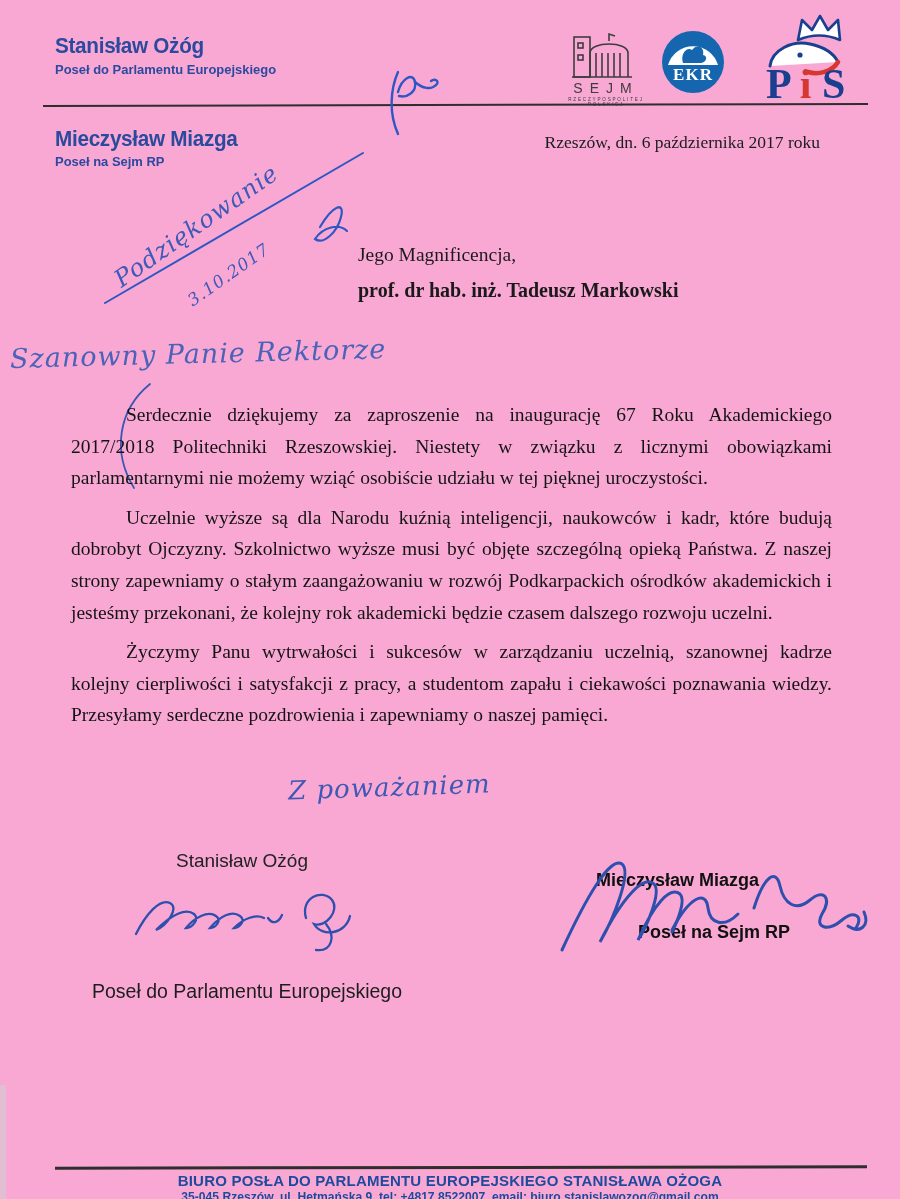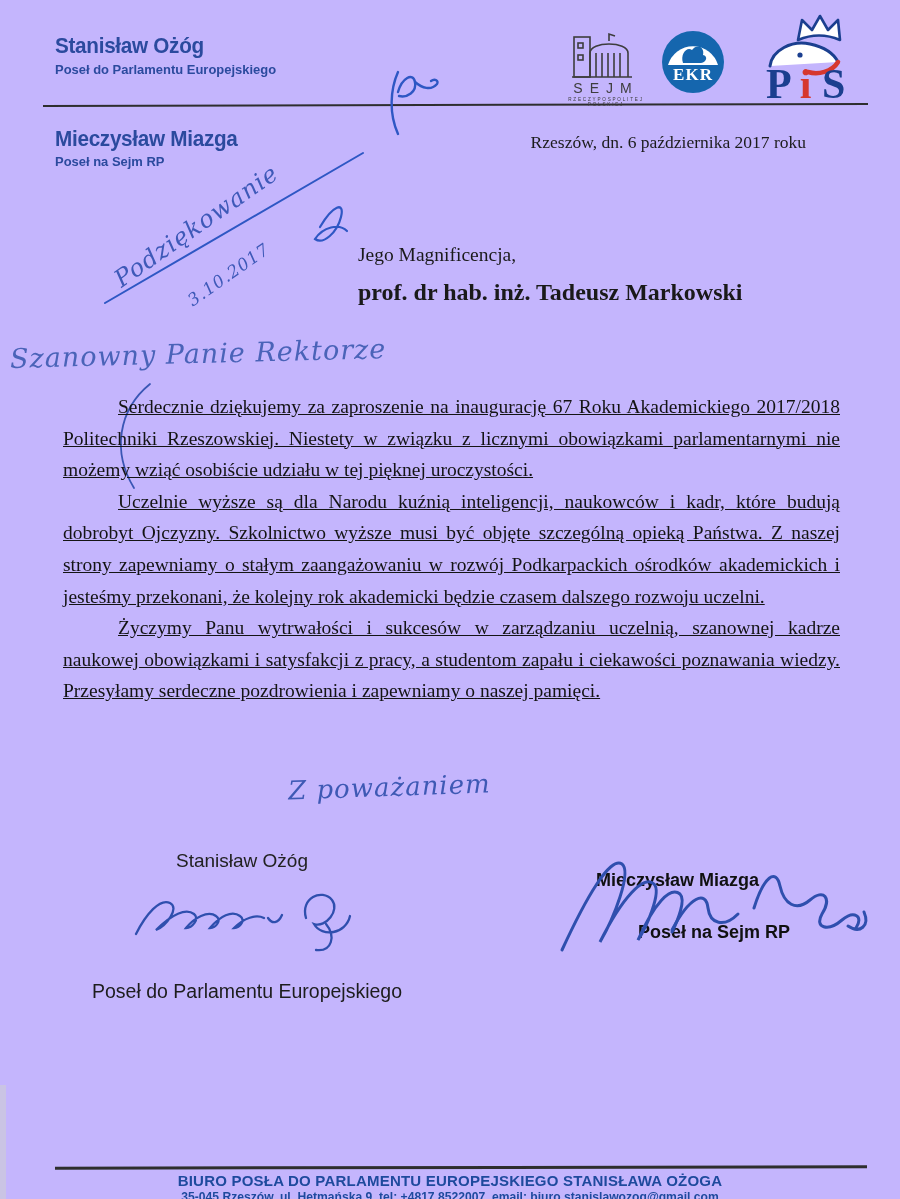--- a/index.html
+++ b/index.html
@@ -1,36 +1,36 @@
 <!DOCTYPE html>
 <html><head>
 <meta charset="utf-8">
 <style>
   html,body{margin:0;padding:0;background:#e8e8e8;}
   .page{
     position:relative;width:900px;height:1199px;margin:0 auto;
-    background:#c4b5fd;overflow:hidden;
+    background:#f9a8d4;overflow:hidden;
     font-family:"Liberation Serif",serif;color:#1a1a1a;
   }
   .abs{position:absolute;}
   
   .lh-name{font-family:"Liberation Sans",sans-serif;font-weight:bold;
     font-size:22px;color:#2b4a9e;letter-spacing:-0.3px;
     transform:scaleX(.94);transform-origin:left top;white-space:nowrap;}
   .lh-title{font-family:"Liberation Sans",sans-serif;font-weight:bold;
     font-size:13.5px;color:#2b4a9e;transform:scaleX(.96);transform-origin:left top;white-space:nowrap;}
   .rule{background:#2e2e2e;}
   
   .date-line{font-size:17.5px;color:#1c1c1c;white-space:nowrap;}
   .recipient div{white-space:nowrap;}
   .recip-1{font-size:19.5px;}
-  .recip-2,.recip-3{font-size:24px;font-weight:bold;margin-top:13px;}
+  .recip-2,.recip-3{font-size:20px;font-weight:bold;margin-top:13px;}
   
   .body-text{width:777px;text-align:justify;font-size:19.5px;line-height:31.6px;color:#141414;}
-  .body-text p{margin:0;text-indent:55px;text-decoration:underline;}
+  .body-text p{margin:8px;text-indent:55px;}
   
   .hand{font-family:"DejaVu Serif",serif;font-style:italic;color:#3e59b8;white-space:nowrap;}
   .hand-annot-1{font-size:24px;transform:rotate(-35deg);transform-origin:left bottom;letter-spacing:1px;}
   .hand-annot-2{font-size:17px;transform:rotate(-35deg);transform-origin:left bottom;letter-spacing:1px;}
   .hand-salutation{font-size:27px;transform:rotate(-1.5deg);letter-spacing:1px;color:#4a63b8;}
   .hand-closing{font-size:26px;transform:rotate(-2deg);letter-spacing:1px;color:#3e59b4;}
   
   .sig-name-left{font-family:"Liberation Sans",sans-serif;font-size:19px;color:#222;white-space:nowrap;}
   .sig-title-left{font-family:"Liberation Sans",sans-serif;font-size:19.5px;color:#1d1d1d;white-space:nowrap;}
   .sig-name-right,.sig-title-right{font-family:"Liberation Sans",sans-serif;font-weight:bold;
@@ -98,21 +98,21 @@
       <circle cx="42" cy="45" r="2.6" fill="#1b3f8f"></circle>
       <path d="M80,52 C74,62 60,65 50,62" stroke="#d6372e" stroke-width="4.5" fill="none" stroke-linecap="round"></path>
     </g>
     <text x="8" y="88" font-size="42" class="pis-text">
       <tspan fill="#1b3f8f">P</tspan>
       <tspan fill="#d6372e">i</tspan>
       <tspan fill="#1b3f8f">S</tspan>
     </text>
   </svg>
 
-  <div class="abs date-line" style="right:94px;top:132px;">Rzeszów, dn. 6 października 2017 roku</div>
+  <div class="abs date-line" style="right:80px;top:132px;">Rzeszów, dn. 6 października 2017 roku</div>
 
   <svg class="abs" style="left:95px;top:135px;" width="300" height="180" viewBox="0 0 300 180">
     <path d="M10,168 L268,18" stroke="#2e57c4" stroke-width="2" fill="none" stroke-linecap="round"></path>
     <path d="M225,92 C238,70 250,66 246,82 C242,98 228,110 220,104 C228,92 244,88 252,96" stroke="#2e57c4" stroke-width="2.2" fill="none" stroke-linecap="round"></path>
   </svg>
   <div class="abs hand hand-annot-1" style="left:125px;top:265px;">Podziękowanie</div>
   <div class="abs hand hand-annot-2" style="left:195px;top:290px;">3.10.2017</div>
 
   <div class="abs recipient" style="left:358px;top:244px;">
     <div class="recip-1">Jego Magnificencja,</div>
@@ -120,21 +120,21 @@
   </div>
 
   <div class="abs hand hand-salutation" style="left:10px;top:338px;">Szanowny Panie Rektorze</div>
   <svg class="abs" style="left:104px;top:380px;" width="60" height="112" viewBox="0 0 60 112">
     <path d="M46,4 C14,30 8,72 30,108" stroke="#3a56b5" stroke-width="1.8" fill="none" stroke-linecap="round"></path>
   </svg>
 
   <div class="abs body-text" style="left:63px;top:391px;">
     <p>Serdecznie dziękujemy za zaproszenie na inaugurację 67 Roku Akademickiego 2017/2018 Politechniki Rzeszowskiej. Niestety w związku z licznymi obowiązkami parlamentarnymi nie możemy wziąć osobiście udziału w tej pięknej uroczystości.</p>
     <p>Uczelnie wyższe są dla Narodu kuźnią inteligencji, naukowców i kadr, które budują dobrobyt Ojczyzny. Szkolnictwo wyższe musi być objęte szczególną opieką Państwa. Z naszej strony zapewniamy o stałym zaangażowaniu w rozwój Podkarpackich ośrodków akademickich i jesteśmy przekonani, że kolejny rok akademicki będzie czasem dalszego rozwoju uczelni.</p>
-    <p>Życzymy Panu wytrwałości i sukcesów w zarządzaniu uczelnią, szanownej kadrze naukowej obowiązkami i satysfakcji z pracy, a studentom zapału i ciekawości poznawania wiedzy. Przesyłamy serdeczne pozdrowienia i zapewniamy o naszej pamięci.</p>
+    <p>Życzymy Panu wytrwałości i sukcesów w zarządzaniu uczelnią, szanownej kadrze kolejny cierpliwości i satysfakcji z pracy, a studentom zapału i ciekawości poznawania wiedzy. Przesyłamy serdeczne pozdrowienia i zapewniamy o naszej pamięci.</p>
   </div>
 
   <div class="abs hand hand-closing" style="left:288px;top:772px;">Z poważaniem</div>
 
   <div class="abs sig-name-left" style="left:176px;top:850px;">Stanisław Ożóg</div>
   <svg class="abs" style="left:128px;top:872px;" width="230" height="90" viewBox="0 0 230 90">
     <path d="M8,62 C18,42 32,26 42,31 C52,36 38,54 28,58 C44,42 58,36 66,42 C72,47 64,56 58,56 C66,46 80,38 88,44 C94,48 88,56 82,56 C92,44 104,38 112,44 C118,48 112,56 106,56 C116,46 128,42 136,46" stroke="#2f4fae" stroke-width="2.3" fill="none" stroke-linecap="round"></path>
     <path d="M140,46 C144,52 150,52 154,43" stroke="#2f4fae" stroke-width="2.3" fill="none" stroke-linecap="round"></path>
     <path d="M178,46 C172,26 194,16 204,28 C212,38 198,56 186,52 C194,66 218,62 222,44" stroke="#2f4fae" stroke-width="2.3" fill="none" stroke-linecap="round"></path>
     <path d="M198,52 C208,64 204,80 188,78" stroke="#2f4fae" stroke-width="2.3" fill="none" stroke-linecap="round"></path>

